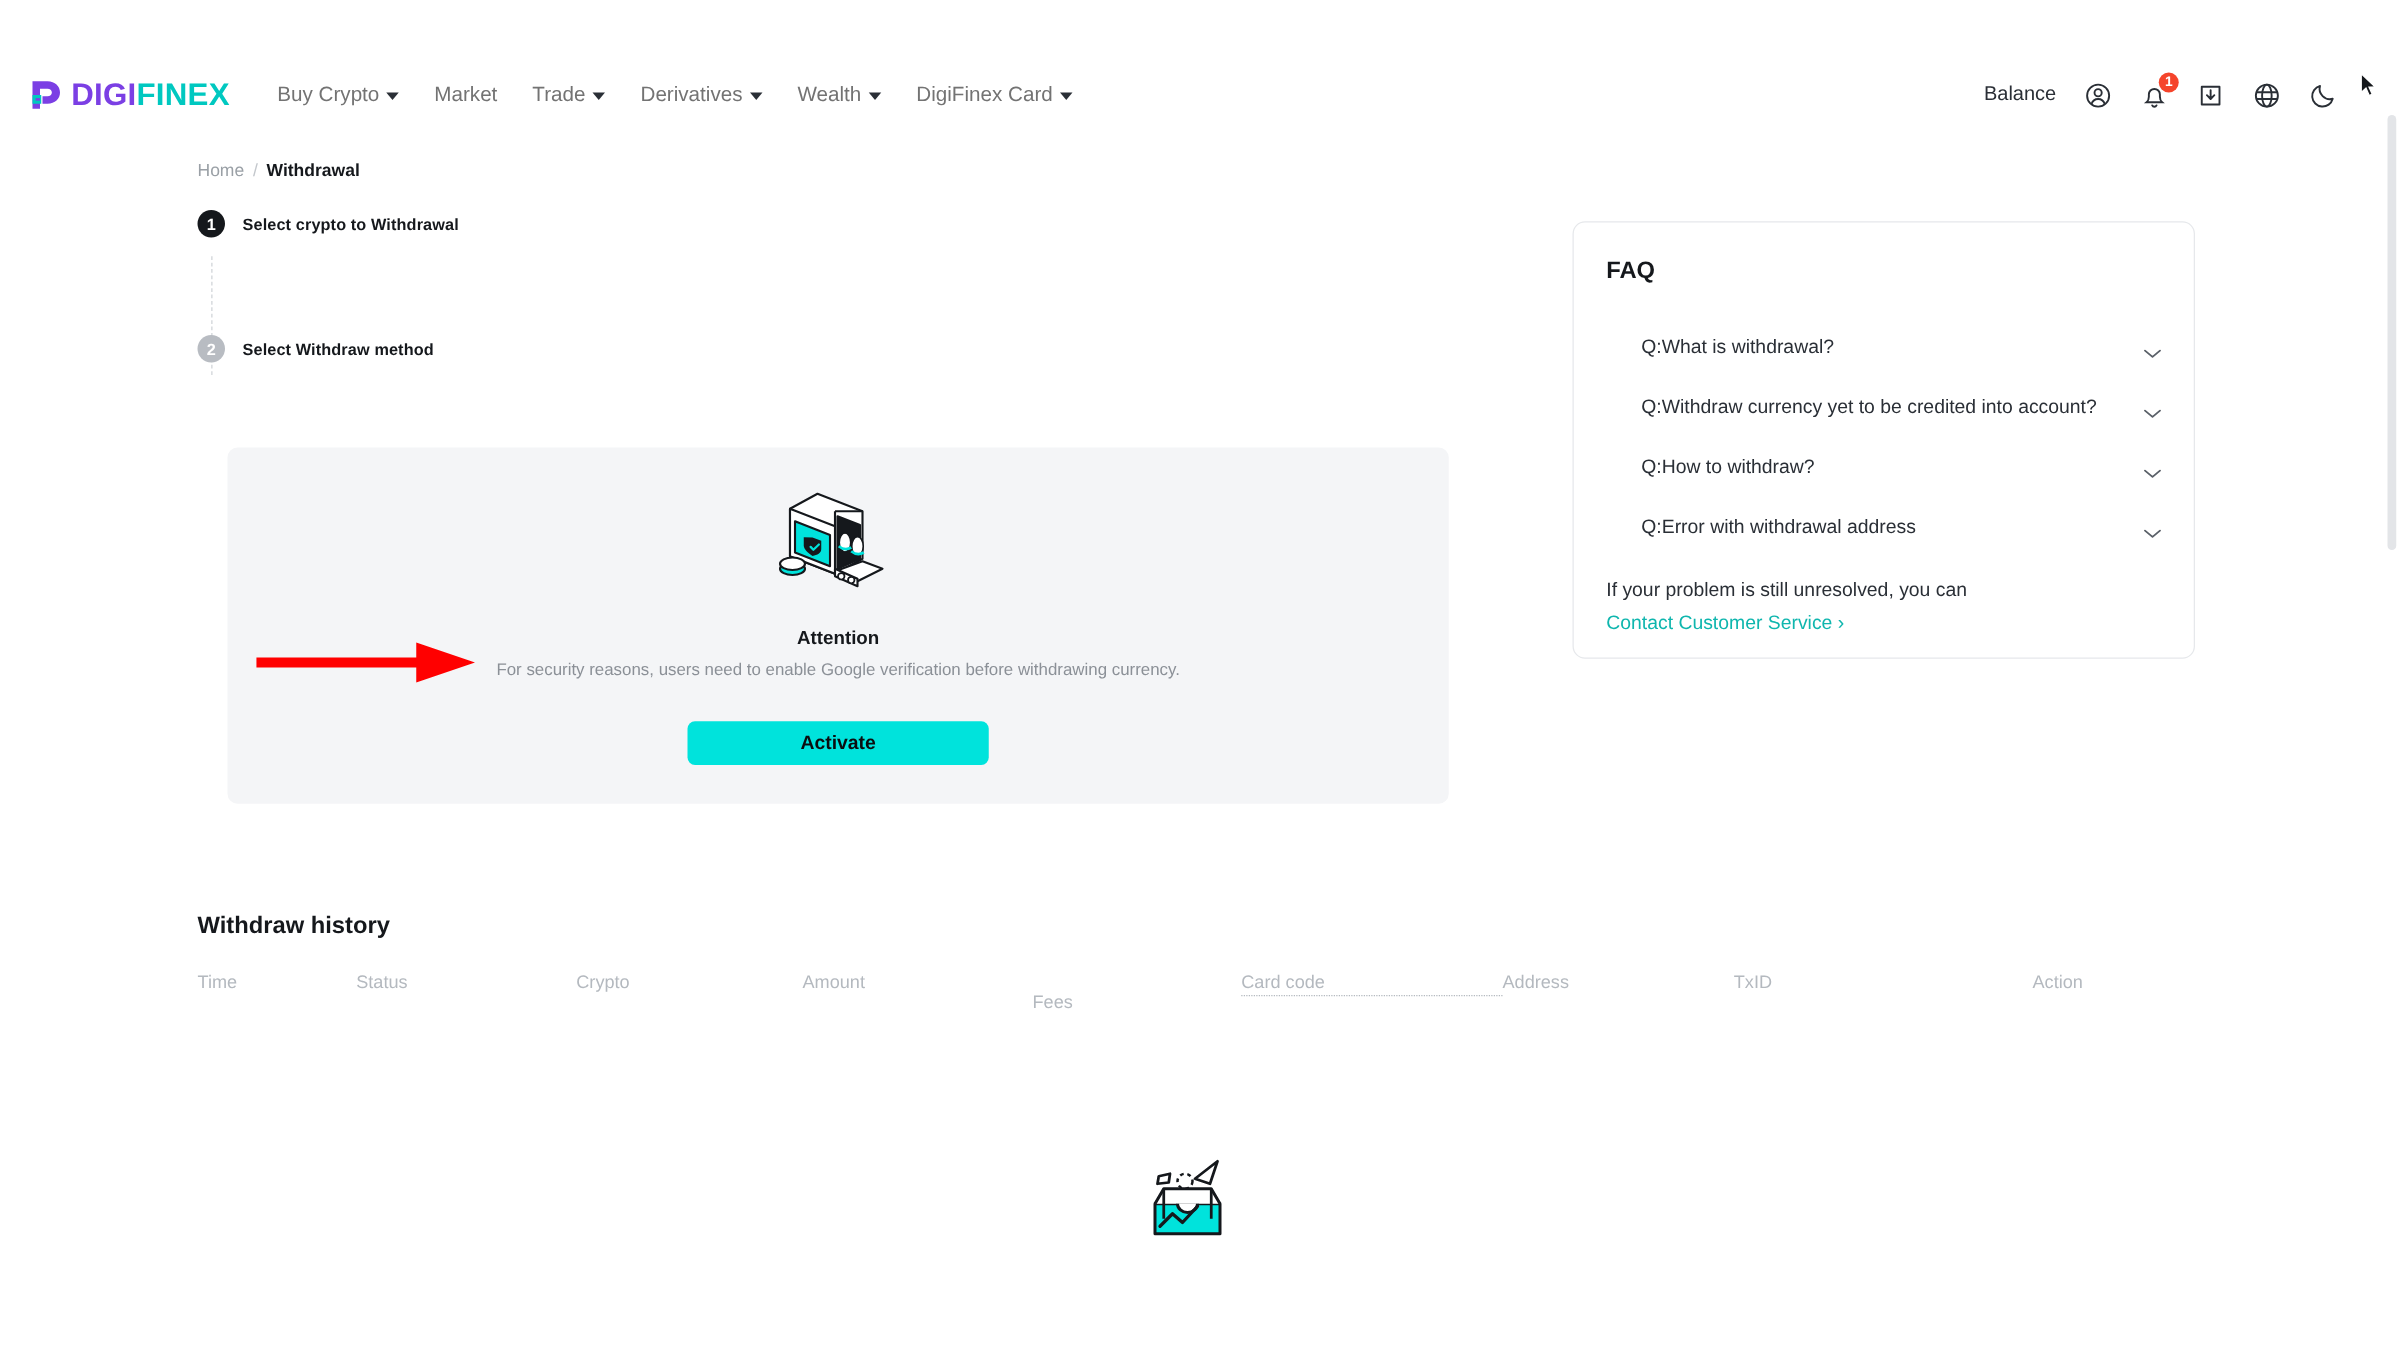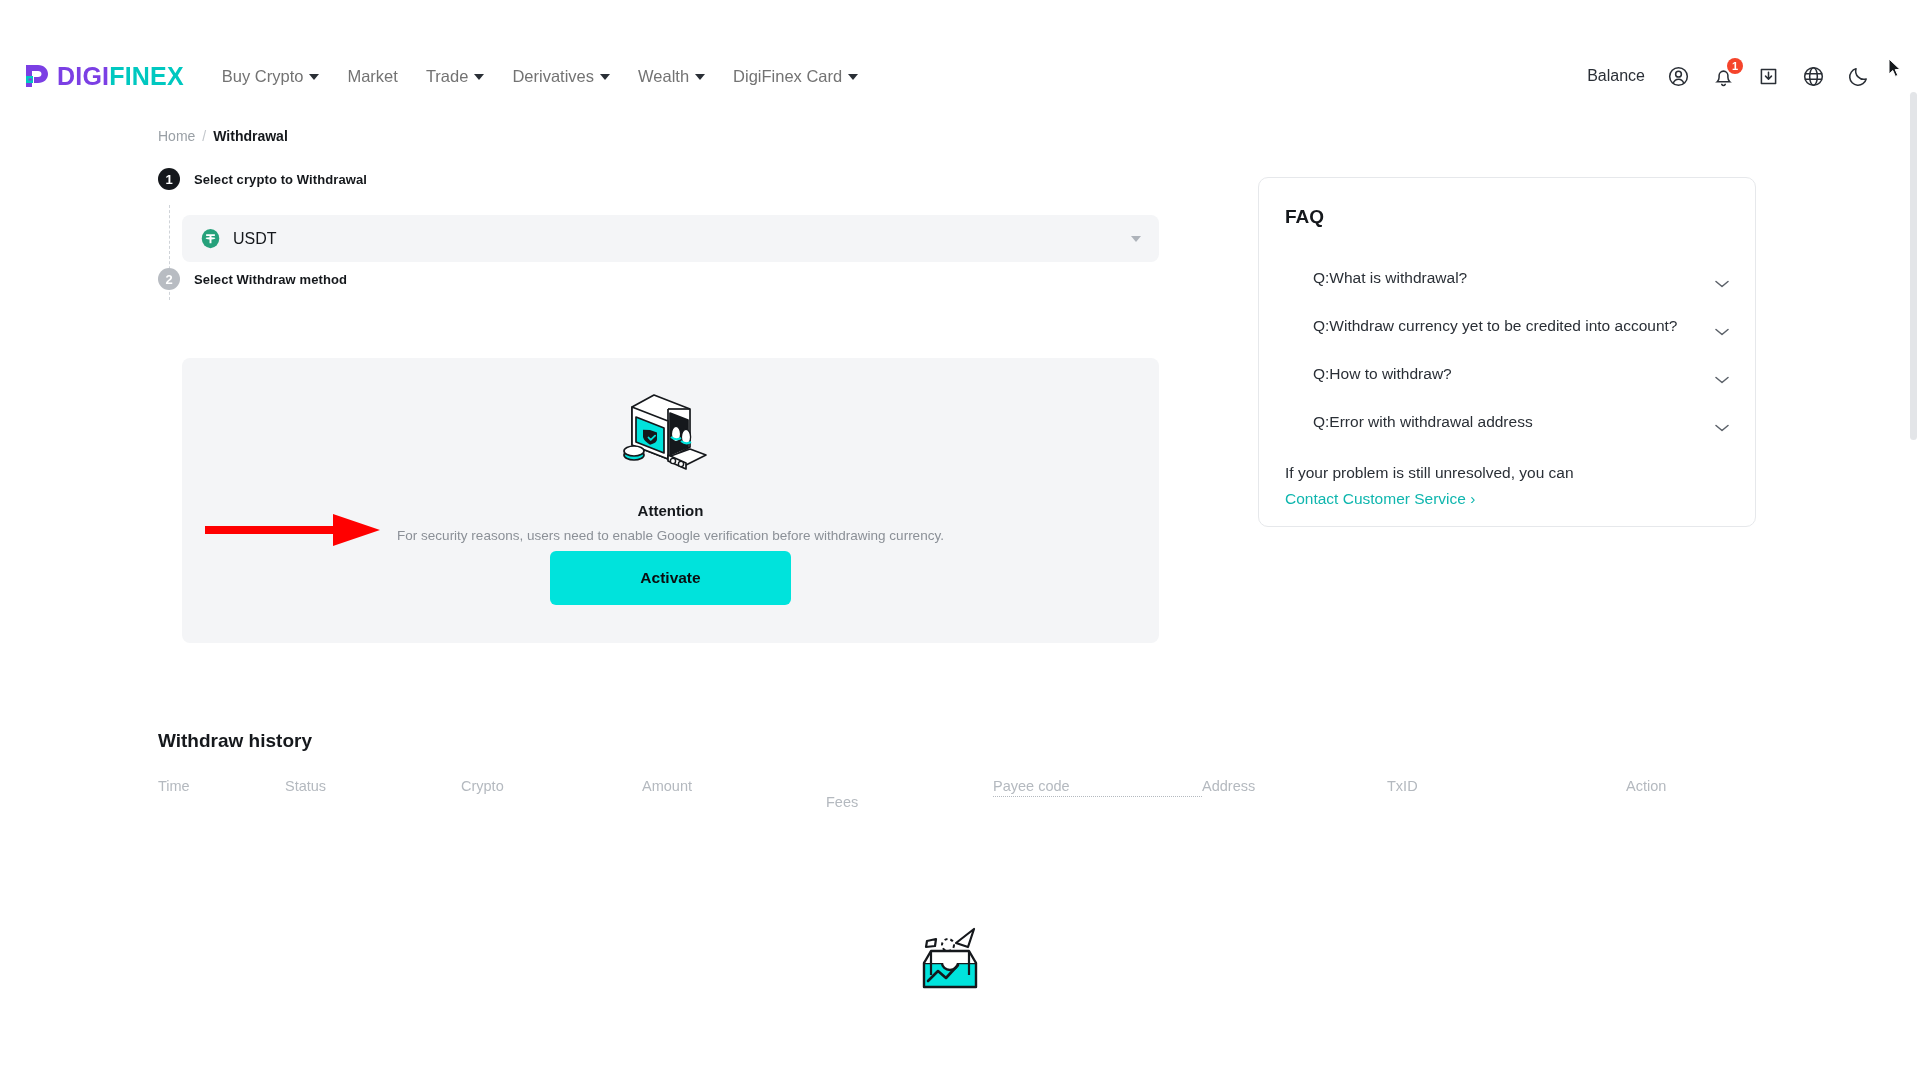--- a/index.html
+++ b/index.html
@@ -93,21 +93,21 @@
     position: absolute; left: 182px; top: 358px; width: 977px; height: 285px;
     background: #f4f5f7; border-radius: 8px;
     display: flex; flex-direction: column; align-items: center;
   }
   .robot-img { margin-top: 29px; width: 118px; height: 92px; }
   .att-title {
     margin-top: 23px; font-size: 15px; font-weight: 700; color: #15181c;
   }
   .att-desc { margin-top: 9px; font-size: 13.5px; color: #8b9097; }
   .activate-btn {
-    margin-top: 8px; width: 241px; height: 54px;
+    margin-top: 34px; width: 241px; height: 35px;
     background: #00E3DC; border: none; border-radius: 6px;
     font-family: "Liberation Sans", sans-serif;
     font-size: 15.5px; font-weight: 700; color: #0b0d0f; cursor: pointer;
   }
 
   
   .red-arrow { position: absolute; left: 205px; top: 512px; width: 175px; height: 36px; }
 
   
   .faq-card {
@@ -248,30 +248,20 @@
     <span class="bc-current">Withdrawal</span>
   </div>
 
   <div class="step-row step-1" style="left:158px; top:168px;">
     <span class="step-badge">1</span>
     <span class="step-title">Select crypto to Withdrawal</span>
   </div>
 
   <div class="step-connector"></div>
 
-  <div class="crypto-select">
-    <span class="usdt-icon">
-      <svg viewBox="0 0 24 24" width="21" height="21">
-        <ellipse cx="12" cy="12" rx="10" ry="11" fill="#26A17B"></ellipse>
-        <path d="M7 7h10v2.1h-3.9v1.5c2.6.1 4.5.6 4.5 1.2s-1.9 1.1-4.5 1.2v4.3h-2.2v-4.3C8.3 12.9 6.4 12.4 6.4 11.8s1.9-1.1 4.5-1.2V9.1H7Z" fill="#ffffff"></path>
-      </svg>
-    </span>
-    <span class="usdt-label">USDT</span>
-    <i class="sel-caret"></i>
-  </div>
 
   <div class="step-row step-2" style="left:158px; top:268px;">
     <span class="step-badge">2</span>
     <span class="step-title">Select Withdraw method</span>
   </div>
 
   <div class="attention-panel">
     <span class="robot-img">
       <svg viewBox="0 0 118 92" width="118" height="92">
         <g stroke="#15181c" stroke-width="1.7" stroke-linejoin="round" fill="#ffffff">
@@ -350,21 +340,21 @@
   </div>
 
   <div class="history-title">Withdraw history</div>
 
   <div class="history-head">
     <span class="hcol" style="width:127px;">Time</span>
     <span class="hcol" style="width:176px;">Status</span>
     <span class="hcol" style="width:181px;">Crypto</span>
     <span class="hcol" style="width:184px;">Amount</span>
     <span class="hcol" style="width:167px;margin-top:16px;">Fees</span>
-    <span class="hcol dotted" style="width:209px; align-self:flex-start;">Payee code</span>
+    <span class="hcol dotted" style="width:209px; align-self:flex-start;">Card code</span>
     <span class="hcol" style="width:185px;">Address</span>
     <span class="hcol" style="width:239px;">TxID</span>
     <span class="hcol" style="width:90px;">Action</span>
   </div>
 
   <span class="empty-illu">
     <svg viewBox="0 0 68 70" width="68" height="70">
       <path d="M8 40 L60 40 L60 64 L8 64 Z" fill="#00E3DC" stroke="#15181c" stroke-width="2.4" stroke-linejoin="round"></path>
       <path d="M8 40 L15 28 L53 28 L60 40" fill="#ffffff" stroke="#15181c" stroke-width="2.4" stroke-linejoin="round"></path>
       <path d="M15 28 L15 52 M53 28 L53 52" stroke="#15181c" stroke-width="2.2"></path>

